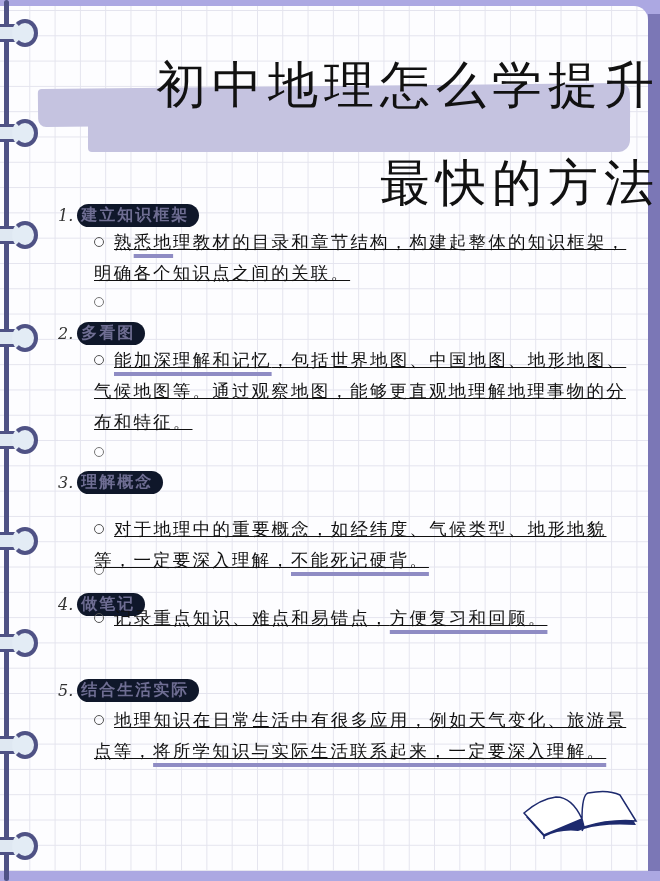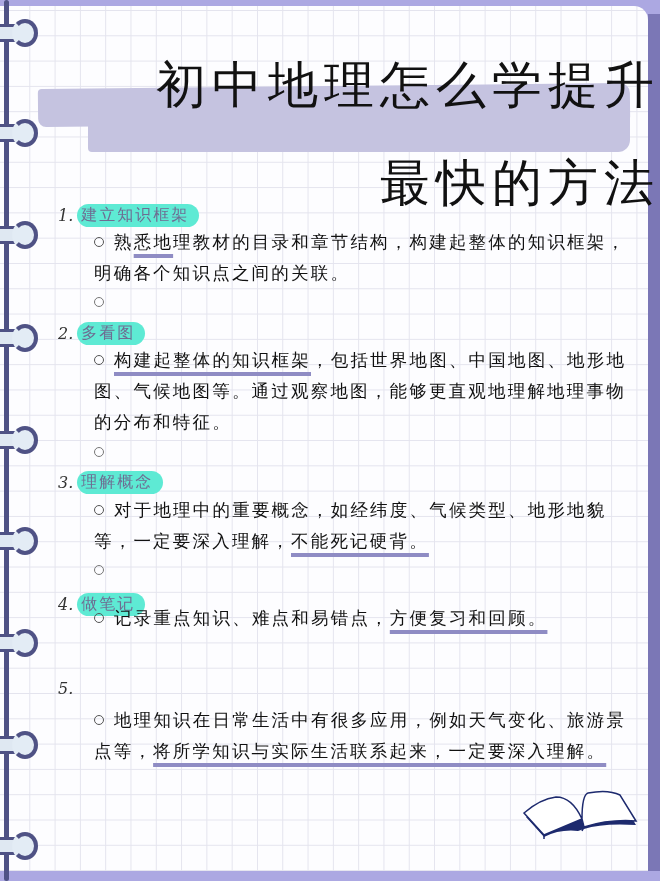--- a/index.html
+++ b/index.html
@@ -54,26 +54,26 @@
     font-family:"DejaVu Serif", serif;
   }
   .title.l1 { top:52px; }
   .title.l2 { top:118px;margin-top:32px; }
   .section-head {
     position:absolute; left:58px; font-size:16px; color:#333;
     display:flex; align-items:center;
   }
   .section-head .num { margin-right:4px; color:#333; font-style:italic; }
   .section-head .label {
-    background:#5eead4; color:#6e6d92; padding:1px 10px 1px 4px;
-    border-radius:12px; letter-spacing:2px;
+    background:#0f172a; color:#6e6d92; padding:1px 10px 1px 4px;
+    border-radius:12px; letter-spacing:2px;font-weight:bold;
   }
   .item {
     position:absolute; left:94px; width:540px; font-size:17.5px;
-    line-height:31px; color:#111; letter-spacing:2.2px;
+    line-height:31px; color:#111; letter-spacing:2.2px;text-decoration:underline;
   }
   .item .bullet {
     display:inline-block; width:8px; height:8px; border:1.3px solid #555;
     border-radius:50%; margin-right:10px; vertical-align:middle; position:relative; top:-2px;
   }
   .empty-bullet {
     position:absolute; left:94px; width:8px; height:8px; border:1.3px solid #777;
     border-radius:50%;
   }
   .ul {
@@ -140,43 +140,44 @@
 <div class="item" style="top:227px">
   <span class="bullet"></span><span>熟</span><span class="ul">悉地</span><span>理教材的目录和章节结构，构建起整体的知识框架，明确各个知识点之间的关联。</span>
 </div>
 <div class="empty-bullet" style="top:297px"></div>
 
 <div class="section-head" style="top:322px">
   <span class="num">2.</span>
   <span class="label">多看图</span>
 </div>
 <div class="item" style="top:345px">
-  <span class="bullet"></span><span class="ul">构建起整体的知识框架</span><span>，包括世界地图、中国地图、地形地图、气候地图等。通过观察地图，能够更直观地理解地理事物的分布和特征。</span>
+  <span class="bullet"></span><span class="ul">能加深理解和记忆</span><span>，包括世界地图、中国地图、地形地图、气候地图等。通过观察地图，能够更直观地理解地理事物的分布和特征。</span>
 </div>
 <div class="empty-bullet" style="top:447px"></div>
 
 <div class="section-head" style="top:471px">
   <span class="num">3.</span>
   <span class="label">理解概念</span>
 </div>
-<div class="item" style="top:495px">
+<div class="item" style="top:514px">
   <span class="bullet"></span><span>对于地理中的重要概念，如经纬度、气候类型、地形地貌等，一定要深入理解，</span><span class="ul">不能死记硬背。</span>
 </div>
 <div class="empty-bullet" style="top:565px"></div>
 
 <div class="section-head" style="top:593px">
   <span class="num">4.</span>
   <span class="label">做笔记</span>
 </div>
 <div class="item" style="top:603px">
   <span class="bullet"></span><span>记录重点知识、难点和易错点，</span><span class="ul">方便复习和回顾。</span>
 </div>
 
 <div class="section-head" style="top:679px">
   <span class="num">5.</span>
+  <span class="label">结合生活实际</span>
 </div>
 <div class="item" style="top:705px">
   <span class="bullet"></span><span>地理知识在日常生活中有很多应用，例如天气变化、旅游景点等，</span><span class="ul">将所学知识与实际生活联系起来，一定要深入理解。</span>
 </div>
 
 <svg class="book" viewBox="0 0 120 60">
   <path d="M6 32 L24 52 Q40 44 58 46 L64 44 Q82 38 116 40 L110 30 Z" fill="#1d2a6e"></path>
   <path d="M4 28 Q20 14 36 12 Q52 12 62 34 L24 50 Z" fill="#fff" stroke="#1d2a6e" stroke-width="1.5"></path>
   <path d="M62 34 Q62 10 68 8 Q88 4 100 10 L116 36 Q90 34 64 42 Z" fill="#fff" stroke="#1d2a6e" stroke-width="1.5"></path>
   <path d="M24 50 L24 54 M64 42 L62 46" stroke="#1d2a6e" stroke-width="1.5"></path>

